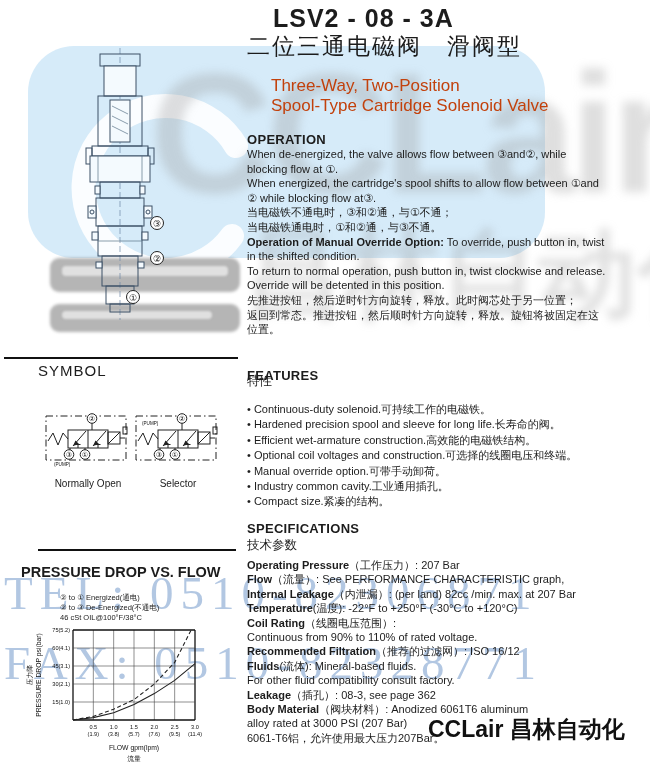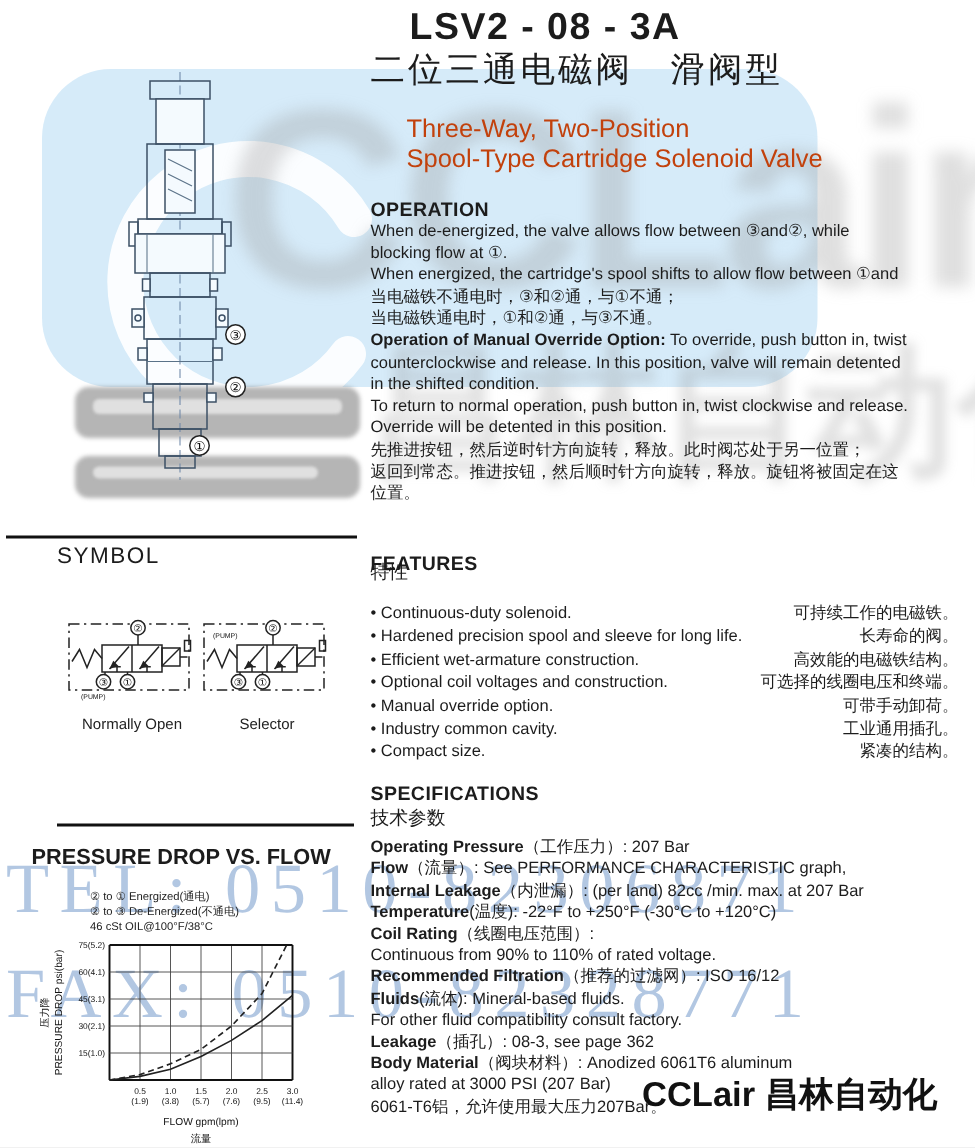--- a/index.html
+++ b/index.html
@@ -24,21 +24,21 @@
   .model{position:absolute;left:28px;top:4px;font-size:25px;font-weight:bold;letter-spacing:1px;}
   .title-cn{position:absolute;left:2px;top:31px;font-size:23px;letter-spacing:2px;}
   .sub-en{position:absolute;left:2px;top:76px;font-size:17px;line-height:20px;color:#c2410c;margin-left:24px;}
   .sec-head{font-size:13px;font-weight:bold;letter-spacing:.3px;}
   .sec-head-cn{font-size:12.5px;}
   .op-head{position:absolute;left:2px;top:132px;}
   .op-lines{position:absolute;left:2px;top:147px;width:398px;font-size:11px;line-height:14.6px;}
   .feat-head{position:absolute;left:2px;top:368px;}
   .feat-head-cn{position:absolute;left:2px;top:373px;}
   .feat-rows{position:absolute;left:2px;top:402px;width:392px;font-size:11px;line-height:15.4px;}
-  .feat-row{display:flex;justify-content:space-between;}
+  .feat-row{display:flex;}
   .spec-head{position:absolute;left:2px;top:521px;}
   .spec-head-cn{position:absolute;left:2px;top:537px;}
   .spec-lines{position:absolute;left:2px;top:558px;width:398px;font-size:11px;line-height:14.4px;}
 
   
   .valve-svg{position:absolute;left:40px;top:48px;}
   .hr1{position:absolute;left:4px;top:357px;width:234px;height:2px;background:#111;}
   .symbol-head{position:absolute;left:38px;top:362px;font-size:15px;font-weight:normal;letter-spacing:1px;}
   .sym-svg{position:absolute;}
   .sym-cap{position:absolute;top:478px;font-size:10px;text-align:center;color:#222;}
@@ -248,24 +248,24 @@
       <div class="sub-en">
         <div>Three-Way, Two-Position</div>
         <div>Spool-Type Cartridge Solenoid Valve</div>
       </div>
 
       <div class="sec-head op-head">OPERATION</div>
       <div class="op-lines" id="op-lines">
           <div>When de-energized, the valve allows flow between ③and②, while</div>
           <div>blocking flow at ①.</div>
           <div>When energized, the cartridge's spool shifts to allow flow between ①and</div>
+          <div>② while blocking flow at③.</div>
           <div>当电磁铁不通电时，③和②通，与①不通；</div>
           <div>当电磁铁通电时，①和②通，与③不通。</div>
           <div><b>Operation of Manual Override Option:</b> To override, push button in, twist</div>
-          <div>counterclockwise and release. In this position, valve will remain detented</div>
           <div>in the shifted condition.</div>
           <div>To return to normal operation, push button in, twist clockwise and release.</div>
           <div>Override will be detented in this position.</div>
           <div>先推进按钮，然后逆时针方向旋转，释放。此时阀芯处于另一位置；</div>
           <div>返回到常态。推进按钮，然后顺时针方向旋转，释放。旋钮将被固定在这</div>
           <div>位置。</div>
         </div>
 
       <div class="sec-head feat-head">FEATURES</div>
       <div class="sec-head-cn feat-head-cn">特性</div>

